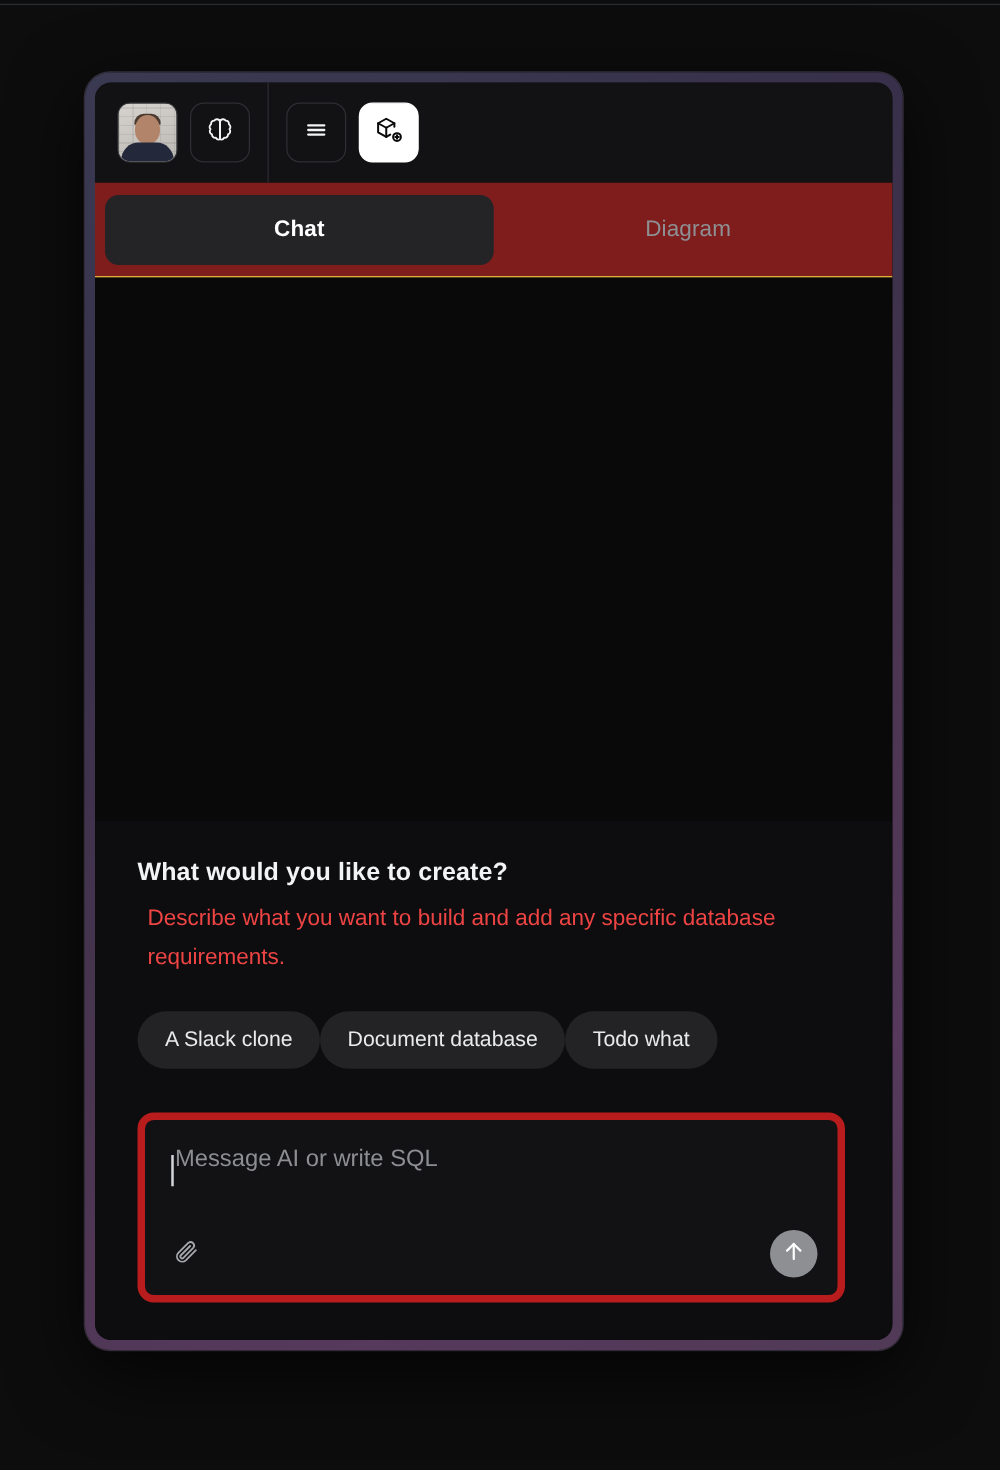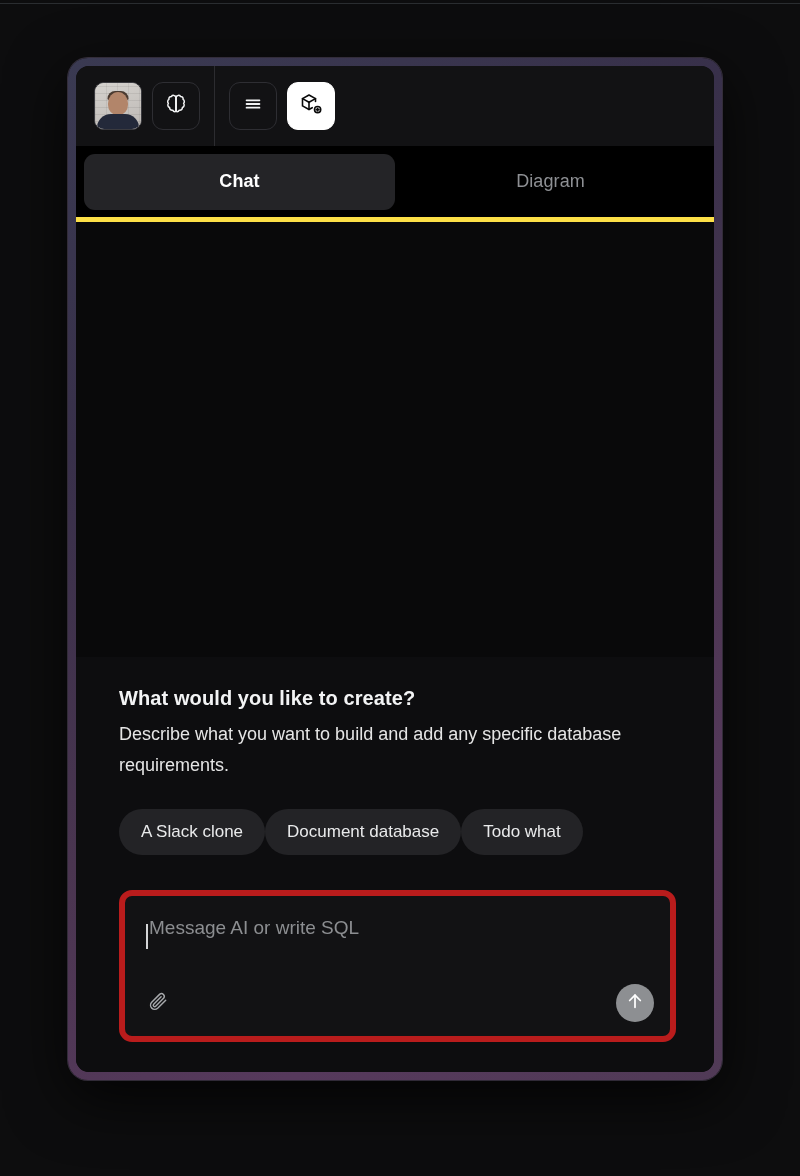--- a/index.html
+++ b/index.html
@@ -125,22 +125,22 @@
     border-radius: 14px 14px 0 0;
     background: #23293a;
   }
 
   
   .tabs {
     flex: 0 0 76px;
     display: flex;
     align-items: center;
     padding: 0 8px;
-    background: #000000;
-    border-bottom: 5px solid #fde047;
+    background: #7f1d1d;
+    border-bottom: 1px solid #fde047;
   }
   .tab {
     flex: 1 1 0;
     height: 56px;
     display: flex;
     align-items: center;
     justify-content: center;
     border-radius: 11px;
     font-size: 18px;
     color: #8e9094;
@@ -156,34 +156,35 @@
   
   .messages {
     flex: 1 1 auto;
     background: #09090a;
   }
 
   
   .composer-zone {
     flex: 0 0 auto;
     background: #0d0d0f;
-    padding: 30px 38px 30px 43px;
+    padding: 30px 38px 30px 34px;
   }
   .prompt-title {
     font-size: 20px;
     font-weight: 700;
     color: #f2f3f4;
     margin-bottom: 9px;
     letter-spacing: 0.1px;
   }
   .prompt-sub {
     font-size: 18px;
     line-height: 31px;
-    color: #e5e5e5;
+    color: #ef4444;
     max-width: 535px;
+    margin-left: 8px;
   }
   .chips {
     display: flex;
     margin-top: 28px;
     flex-wrap: wrap;
   }
   .chip {
     height: 46px;
     padding: 0 22px;
     border-radius: 23px;

